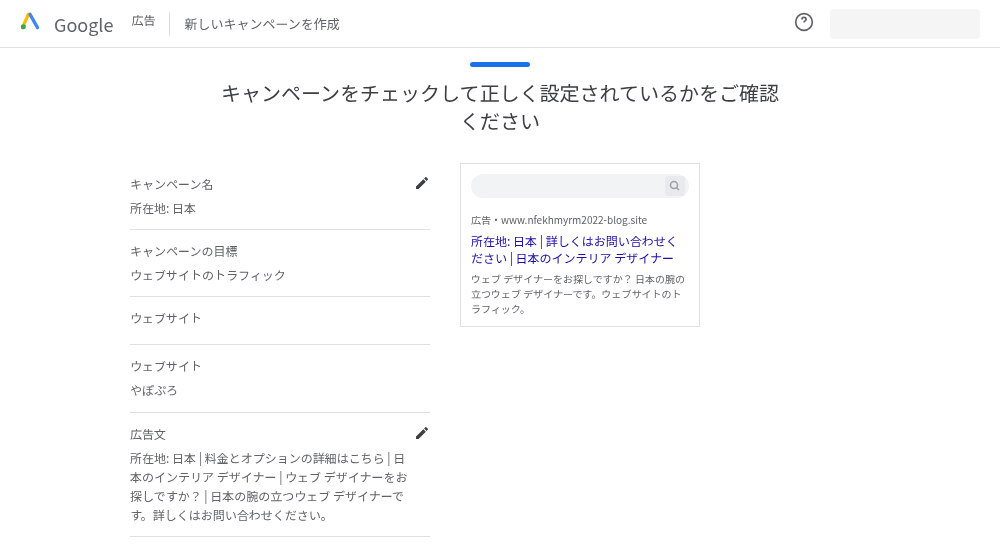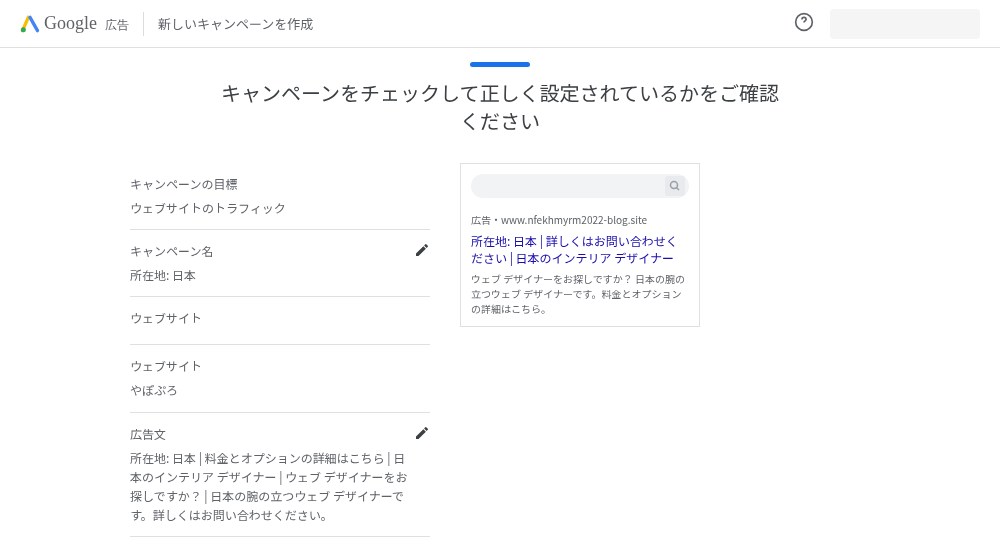--- a/index.html
+++ b/index.html
@@ -11,23 +11,22 @@
     }
     .header {
       display: flex;
       align-items: center;
       padding: 10px 20px;
       border-bottom: 1px solid #e0e0e0;
       height: 48px;
     }
     .logo-group {
       display: flex;
-      align-items: flex-end;
-      gap: 4px;
-      font-family: Liberation Serif, serif;
+      align-items: flex-start;
+      gap: 14px;
     }
     .google-ads-logo {
       width: 20px;
       height: 20px;
     }
     .brand-text {
       font-size: 18px;
       color: #5f6368;
       font-weight: 400;
     }
@@ -191,38 +190,38 @@
 </div>
 
 <div class="progress-bar">
   <div class="progress-segment"></div>
 </div>
 
 <h1 class="main-title">キャンペーンをチェックして正しく設定されているかをご確認ください</h1>
 
 <div class="content">
   <div class="left-col">
-
-    <div class="section">
-      <div class="section-label">キャンペーンの目標</div>
-      <div class="section-value">ウェブサイトのトラフィック</div>
-    </div>
 
     <div class="section">
       <div class="section-header">
         <div>
           <div class="section-label">キャンペーン名</div>
           <div class="section-value">所在地: 日本</div>
         </div>
         <span class="edit-icon">
           <svg width="16" height="16" viewBox="0 0 24 24">
               <path fill="#3c4043" d="M3 17.25V21h3.75L17.81 9.94l-3.75-3.75L3 17.25zM20.71 7.04a1 1 0 000-1.41l-2.34-2.34a1 1 0 00-1.41 0l-1.83 1.83 3.75 3.75 1.83-1.83z"></path>
             </svg>
         </span>
       </div>
+    </div>
+
+    <div class="section">
+      <div class="section-label">キャンペーンの目標</div>
+      <div class="section-value">ウェブサイトのトラフィック</div>
     </div>
 
     <div class="section">
       <div class="section-label">ウェブサイト</div>
     </div>
 
     <div class="section">
       <div class="section-label">ウェブサイト</div>
       <div class="section-value">やぽぷろ</div>
     </div>
@@ -249,16 +248,16 @@
         <div class="search-input-mock"></div>
         <div class="search-btn">
           <svg width="12" height="12" viewBox="0 0 24 24" fill="none" stroke="#9aa0a6" stroke-width="3">
               <circle cx="10" cy="10" r="7"></circle>
               <line x1="20" y1="20" x2="15" y2="15"></line>
             </svg>
         </div>
       </div>
       <div class="ad-label">広告・www.nfekhmyrm2022-blog.site</div>
       <div class="ad-headline">所在地: 日本 | 詳しくはお問い合わせください | 日本のインテリア デザイナー</div>
-      <div class="ad-description">ウェブ デザイナーをお探しですか？ 日本の腕の立つウェブ デザイナーです。料金とオプションの詳細はこちら。</div>
+      <div class="ad-description">ウェブ デザイナーをお探しですか？ 日本の腕の立つウェブ デザイナーです。ウェブサイトのトラフィック。</div>
     </div>
   </div>
 </div>
 
 </body></html>

